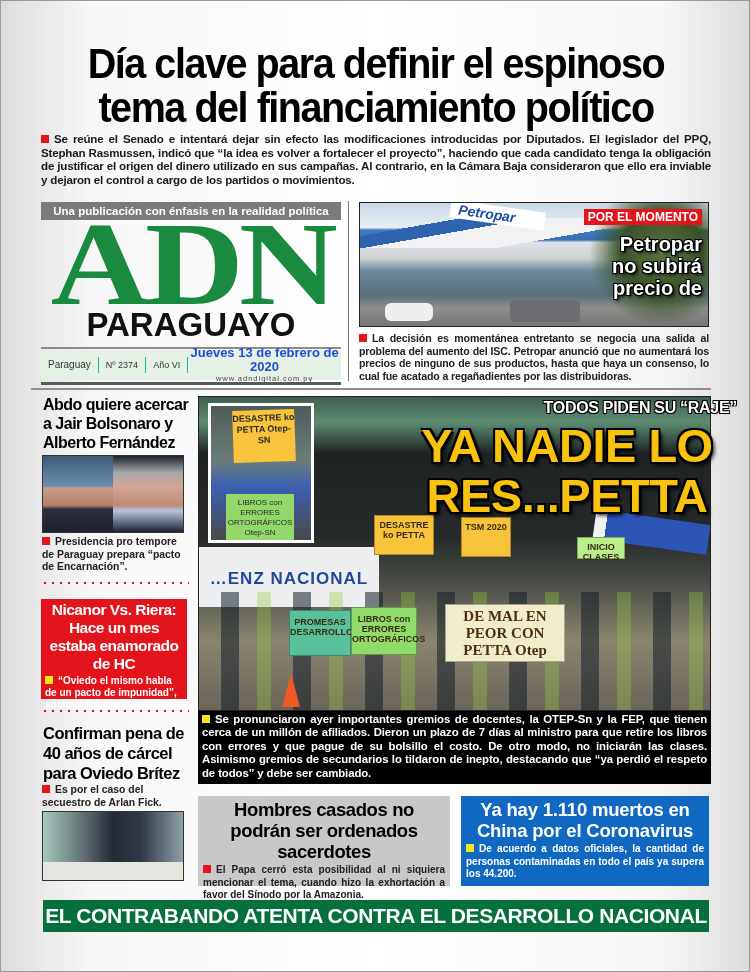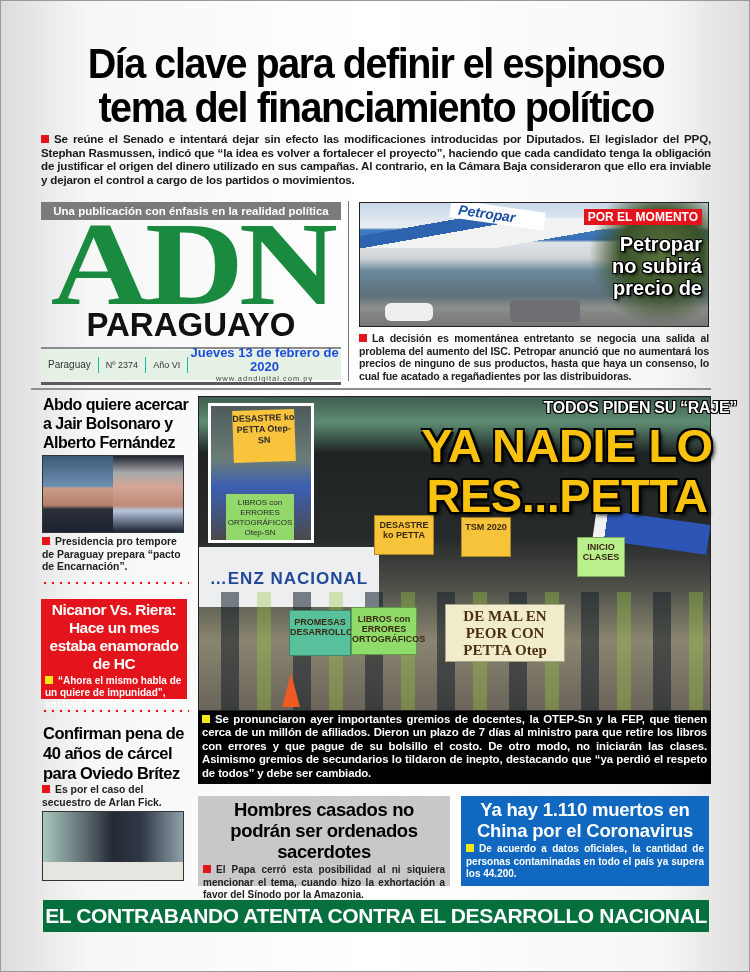--- a/index.html
+++ b/index.html
@@ -149,21 +149,21 @@
   }
   #main-photo .banner-white { position: absolute; left: 0; top: 150px; width: 180px; height: 60px; background: #eceef0; }
   #main-photo .banner-text { position: absolute; left: 0; top: 172px; width: 180px; font-size: 17px; font-weight: bold; color: #22489a; text-align: center; letter-spacing: 1px; }
   #main-photo .sign { position: absolute; font-size: 9px; font-weight: bold; color: #3a2a12; text-align: center; line-height: 10px; border: 1px solid rgba(0,0,0,0.3); }
   #main-photo .sign.big {
     left: 246px; top: 207px; width: 120px; height: 58px; background: #f1eccb;
     font-family: "Liberation Serif", "DejaVu Serif", serif; font-size: 15px; line-height: 17px; color: #4b3011; padding-top: 3px;
   }
   #main-photo .sign.s1 { left: 90px; top: 213px; width: 62px; height: 46px; background: #59c09c; padding-top: 6px; }
   #main-photo .sign.s2 { left: 152px; top: 210px; width: 66px; height: 48px; background: #8fdc6a; padding-top: 6px; }
-  #main-photo .sign.s3 { left: 378px; top: 140px; width: 48px; height: 40px; background: #b9f08c; padding-top: 4px; }
+  #main-photo .sign.s3 { left: 378px; top: 140px; width: 48px; height: 22px; background: #b9f08c; padding-top: 4px; }
   #main-photo .sign.s4 { left: 175px; top: 118px; width: 60px; height: 40px; background: #f6c33a; padding-top: 4px; }
   #main-photo .sign.s5 { left: 262px; top: 120px; width: 50px; height: 40px; background: #f6c33a; padding-top: 4px; }
   #main-photo .cone { position: absolute; left: 83px; top: 276px; width: 0; height: 0; border-left: 9px solid transparent; border-right: 9px solid transparent; border-bottom: 34px solid #ef5a24; }
   #main-photo .flag { position: absolute; left: 395px; top: 120px; width: 115px; height: 30px; background: linear-gradient(to right, #f2f2f2 0 10%, #2c55b5 10%); transform: rotate(8deg); }
   #main-photo .people { position: absolute; left: 0; top: 195px; width: 100%; height: 118px;
     background: repeating-linear-gradient(to right, transparent 0 22px, rgba(20,30,40,0.55) 22px 40px, transparent 40px 58px, rgba(150,200,60,0.35) 58px 72px); }
 
   #inset-photo {
     left: 207px; top: 402px; width: 106px; height: 140px; background: #fff; padding: 3px;
   }
@@ -248,21 +248,21 @@
 <div id="abdo-headline" class="left-col-headline">Abdo quiere acercar a Jair Bolsonaro y Alberto Fernández</div>
 <div id="abdo-photo" class="abs">
   <div class="half-l"></div>
   <div class="half-r"></div>
 </div>
 <div id="abdo-lead" class="abs"><span class="sq red"></span><span>Presidencia pro tempore de Paraguay prepara “pacto de Encarnación”.</span></div>
 <div id="sep-1" class="dotted-sep"></div>
 
 <div id="nicanor-box" class="abs">
   <div id="nicanor-headline">Nicanor Vs. Riera: Hace un mes estaba enamorado de HC</div>
-  <div id="nicanor-lead"><span class="sq yellow"></span><span>“Ahora el mismo habla de un quiere de impunidad”, sostuvo Duarte F.</span></div>
+  <div id="nicanor-lead"><span class="sq yellow"></span><span>“Oviedo el mismo habla de un pacto de impunidad”, sostuvo Duarte F.</span></div>
 </div>
 <div id="sep-2" class="dotted-sep"></div>
 
 <div id="oviedo-headline" class="left-col-headline">Confirman pena de 40 años de cárcel para Oviedo Brítez</div>
 <div id="oviedo-lead" class="abs"><span class="sq red"></span><span>Es por el caso del secuestro de Arlan Fick.</span></div>
 <div id="oviedo-photo" class="abs">
   <div class="table"></div>
 </div>
 
 <div id="main-photo" class="abs">

